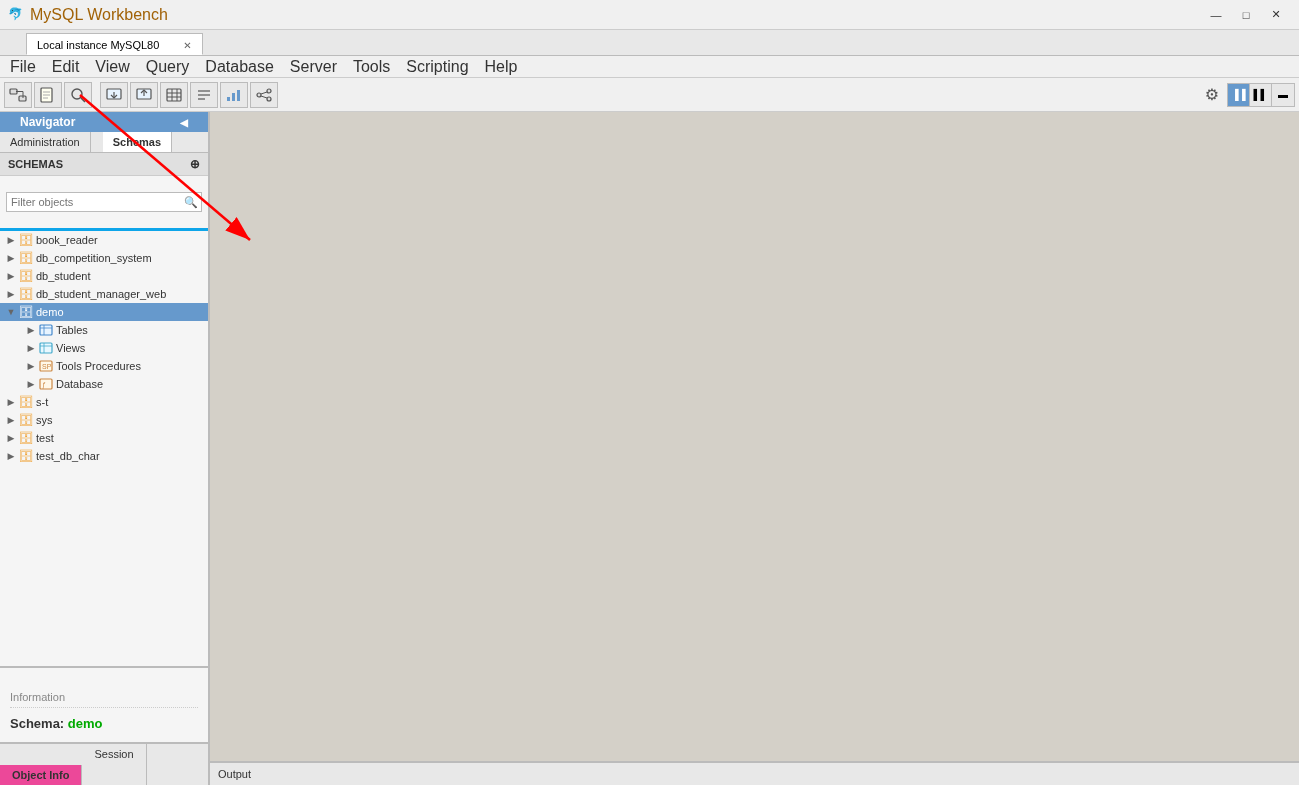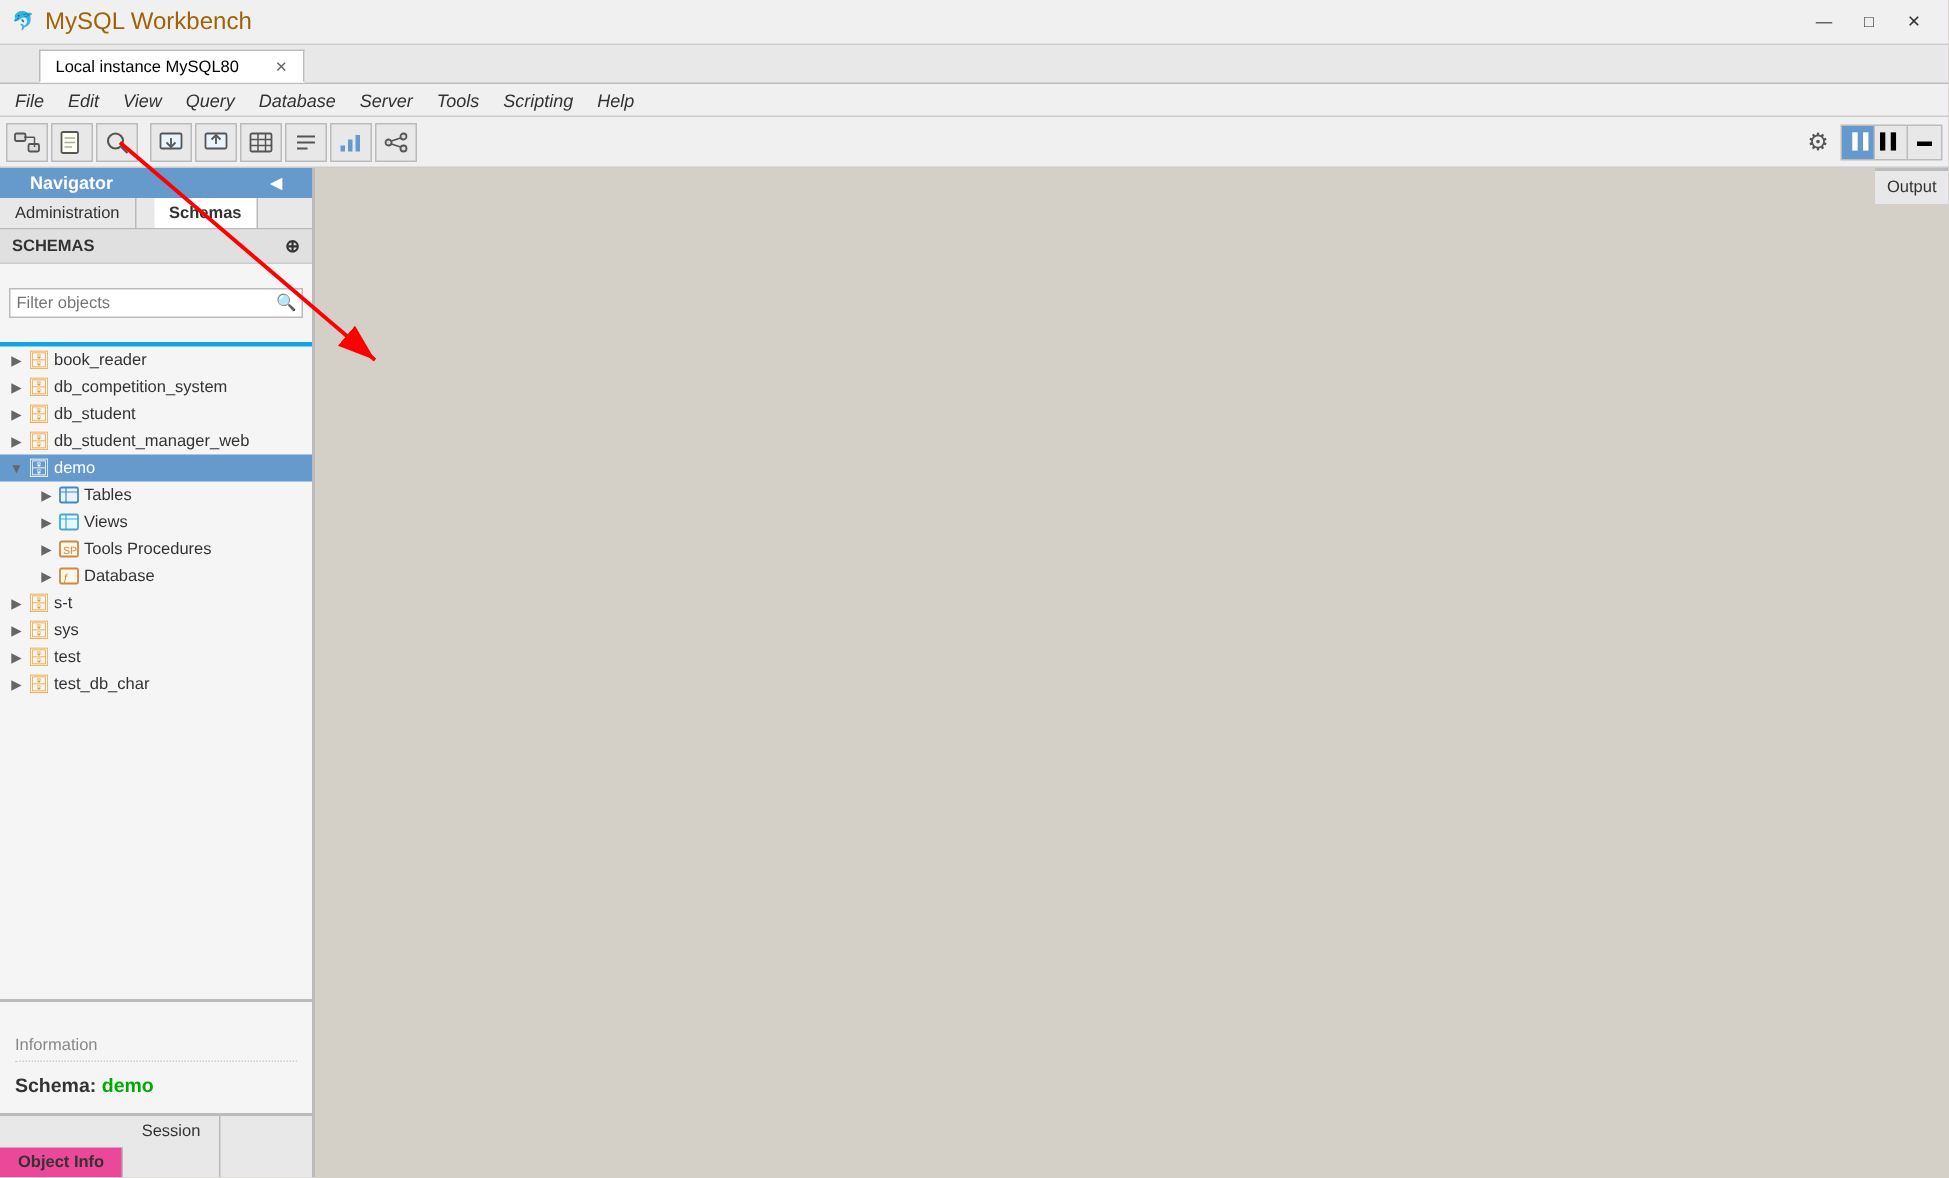--- a/index.html
+++ b/index.html
@@ -56,25 +56,25 @@
     .menu-bar {
       background: #f0f0f0;
       height: 22px;
       display: flex;
       align-items: center;
       padding: 0 2px;
       border-bottom: 1px solid #ccc;
     }
     .menu-item {
       padding: 2px 8px;
-      font-size: 12px;
+      font-size: 16px;
       color: #333;
       cursor: pointer;
       height: 100%;
-      display: flex; align-items: center; font-style: italic;
+      display: flex; align-items: center;
     }
 
     
     .toolbar {
       background: #f0f0f0;
       height: 34px;
       display: flex;
       align-items: center;
       padding: 0 4px;
       border-bottom: 1px solid #ccc;
@@ -279,21 +279,21 @@
       color: #333;
       border-right: 1px solid #bbb;
     }
     .bottom-tab.active { background: #ec4899; font-weight: bold; margin-top: 21px; }
 
     
     .content {
       flex: 1;
       background: #d4d0c8;
       display: flex;
-      flex-direction: row;
+      flex-direction: column;
     }
     .content-main {
       flex: 1;
       background: #d4d0c8;
     }
     .output-bar {
       height: 24px;
       background: #e8e8e8;
       border-top: 2px solid #bbb;
       display: flex;

